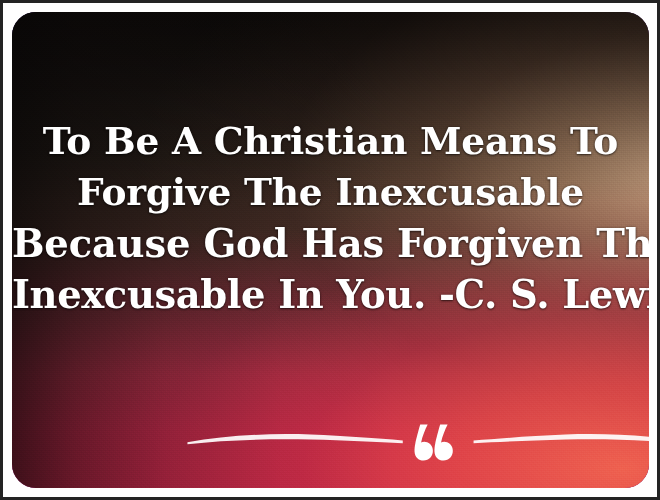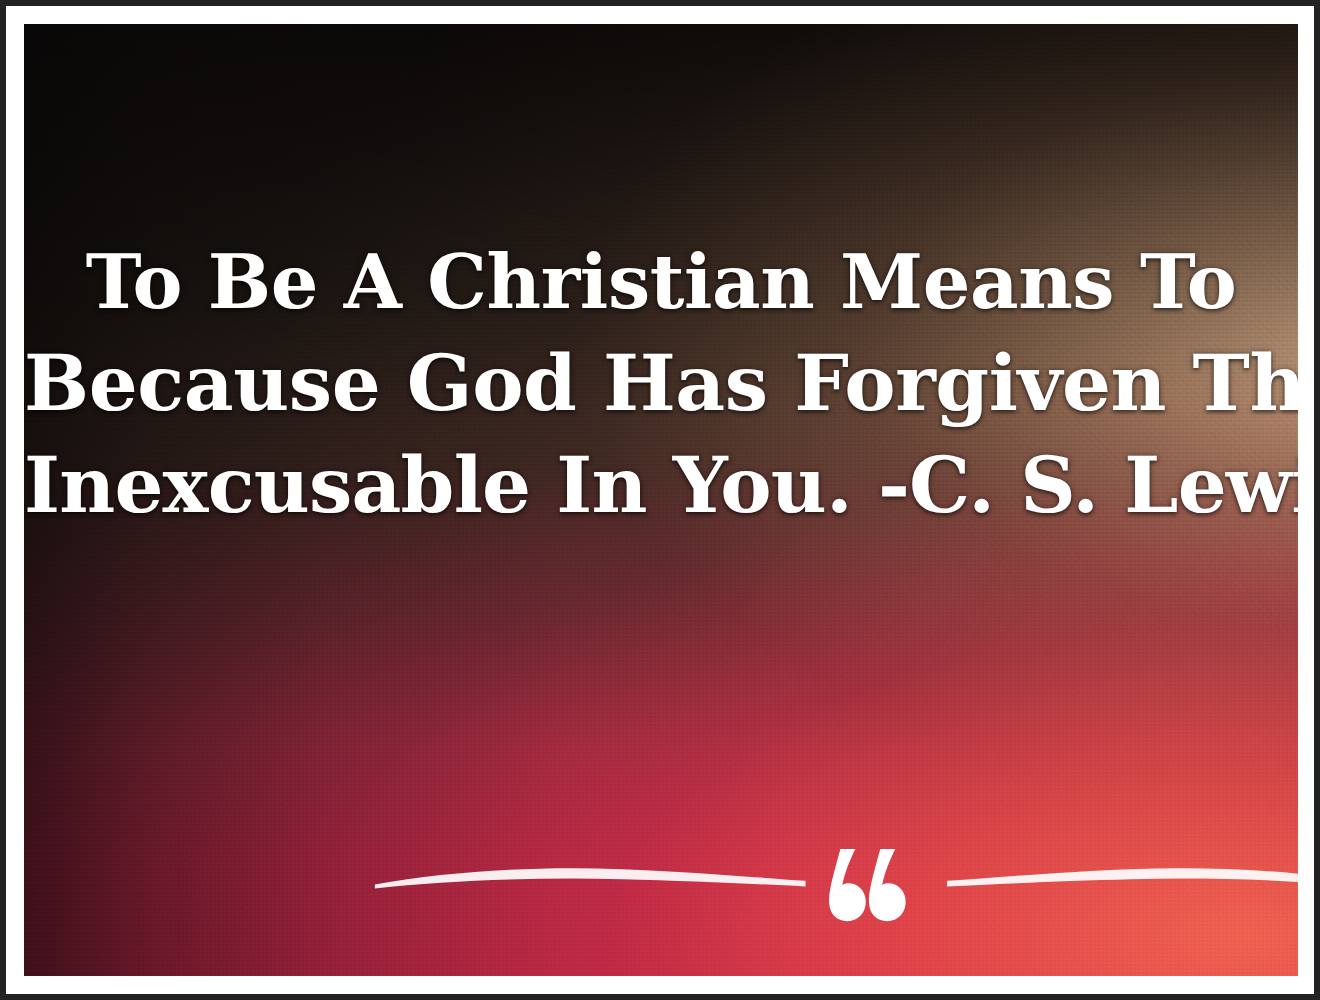--- a/index.html
+++ b/index.html
@@ -36,20 +36,21 @@
   }
 
   
   .canvas {
     position: relative;
     width: 100%;
     height: 100%;
     box-sizing: border-box;
     overflow: hidden;
     background-color: #4c1d95;
+    border-radius: 24px;
   }
 
   
   .grad-base {
     position: absolute;
     inset: 0;
     background: linear-gradient(
         to bottom,
         #14110e 0%,
         #191512 14%,
@@ -172,20 +173,21 @@
     <div class="canvas">
 
       <div class="grad-base"></div>
       <div class="grad-warm"></div>
       <div class="grad-coral"></div>
       <div class="grad-shade"></div>
       <div class="grain"></div>
 
       <div class="quote-block">
         <span class="quote-line l1">To Be A Christian Means To</span>
+        <span class="quote-line l2">Forgive The Inexcusable</span>
         <span class="quote-line l3">Because God Has Forgiven The</span>
         <span class="quote-line l4">Inexcusable In You. -C. S. Lewis</span>
       </div>
 
       <div class="ornament">
         <svg viewBox="0 0 639 56" preserveAspectRatio="none" aria-hidden="true">
 
           <path d="M176 28.2
                    C 214 21.4, 258 19.0, 300 20.6
                    C 334 21.9, 366 24.6, 392 26.4

